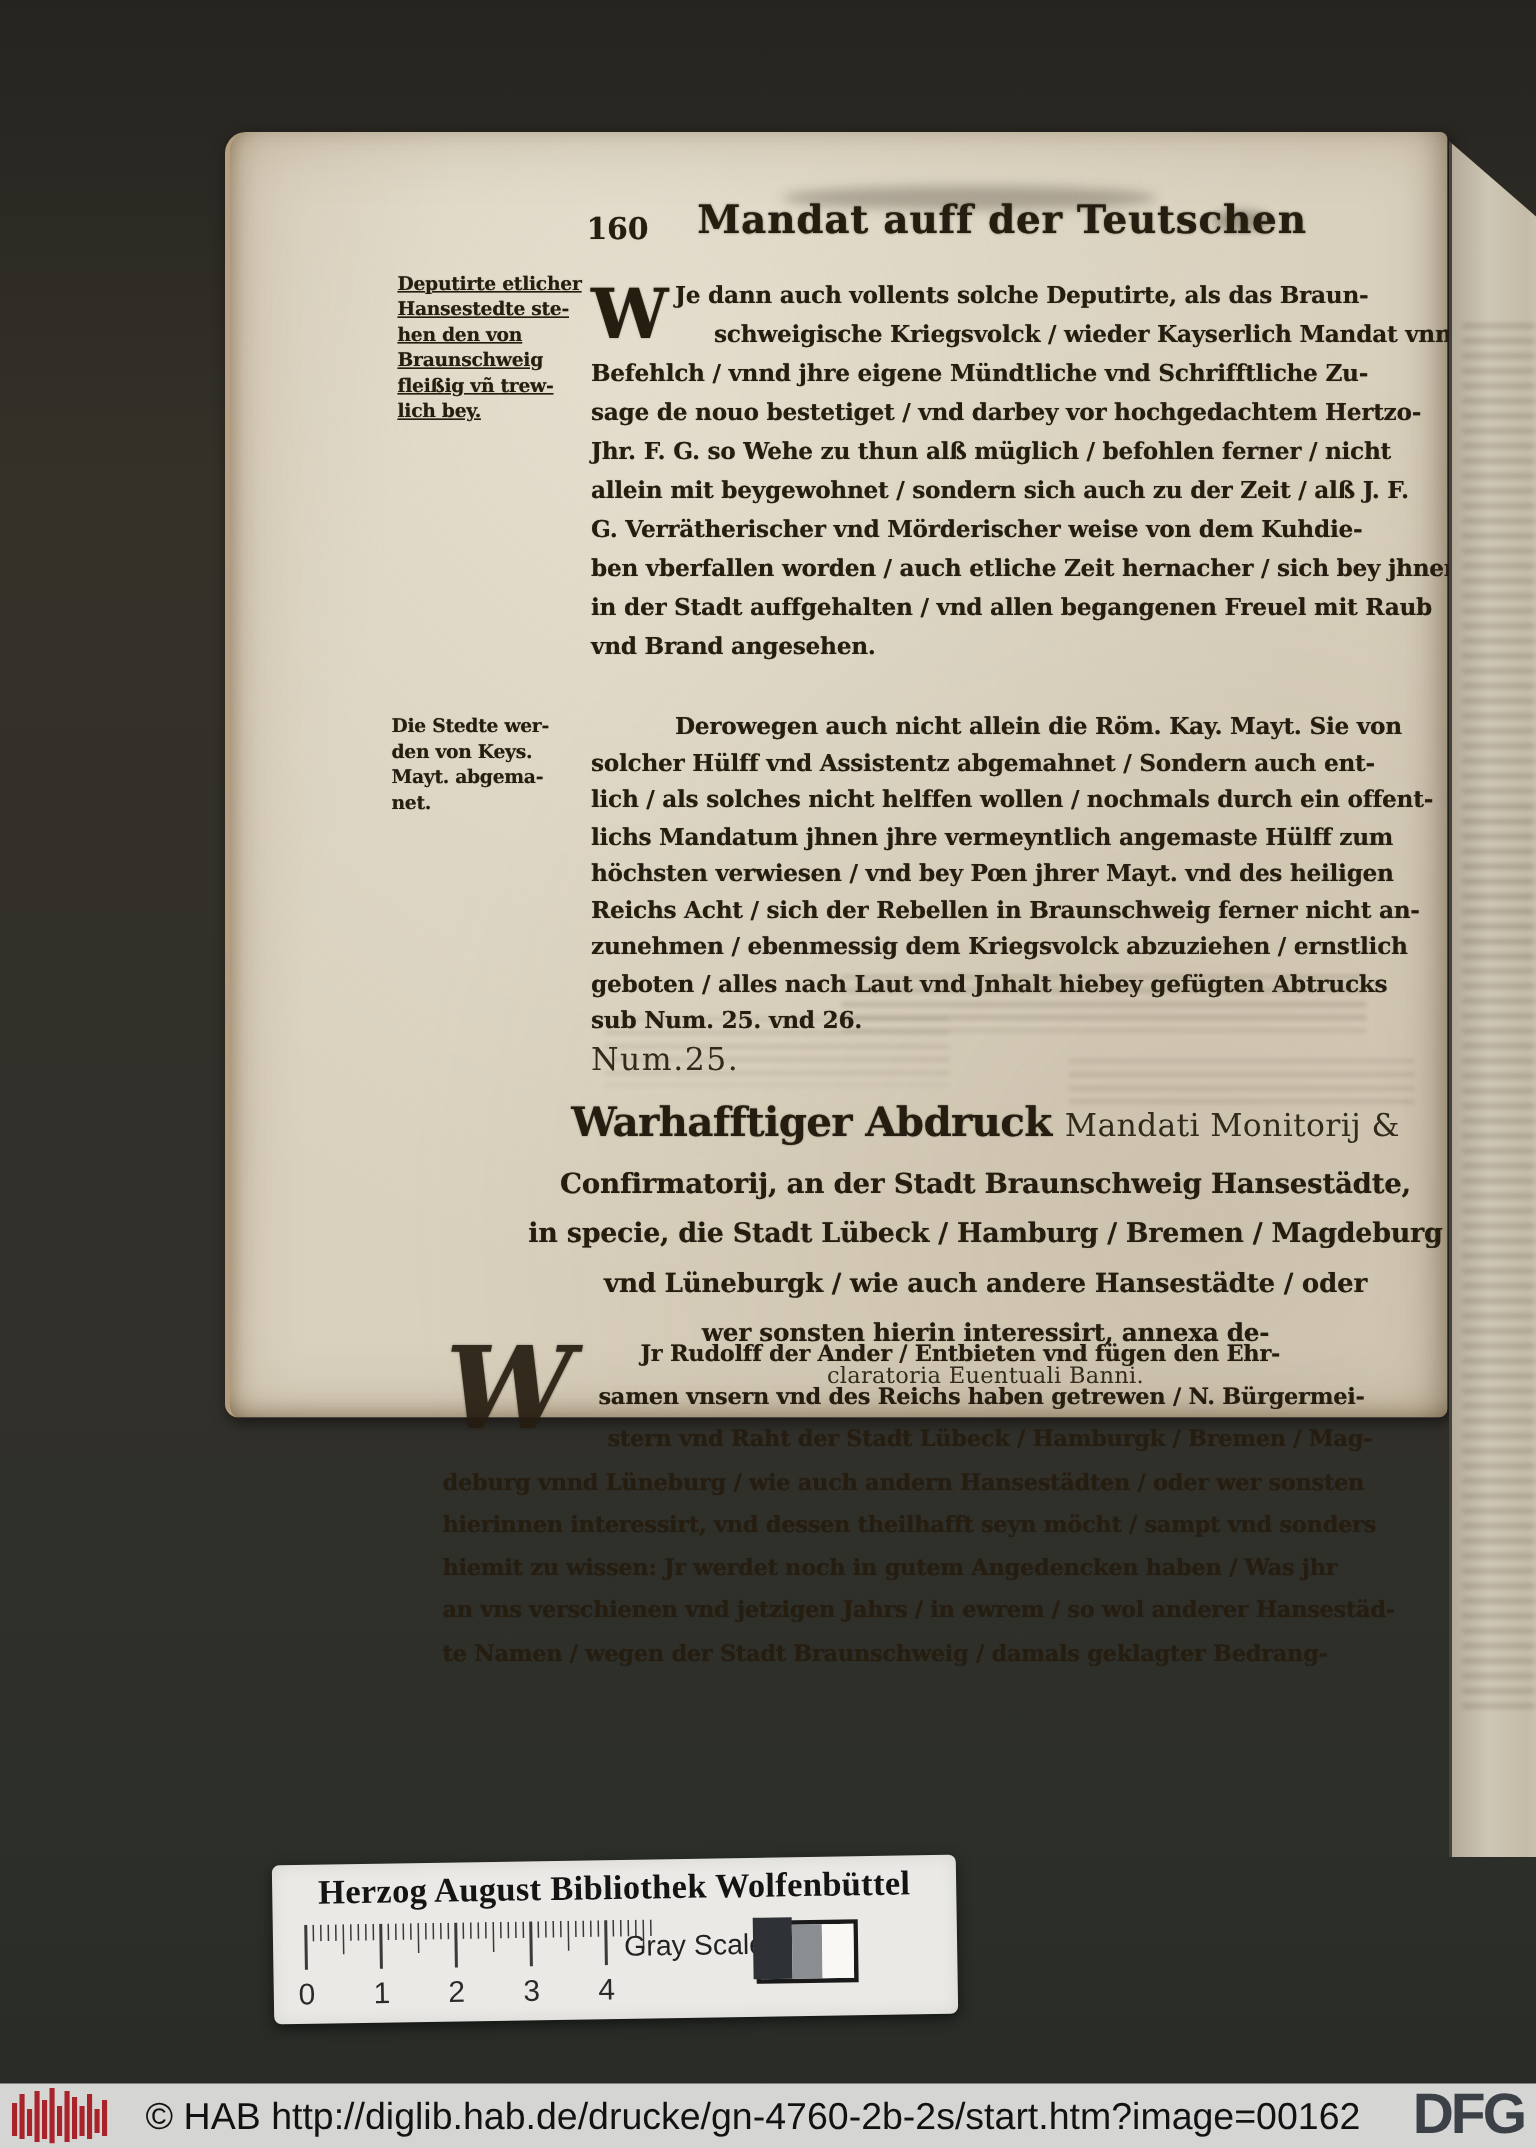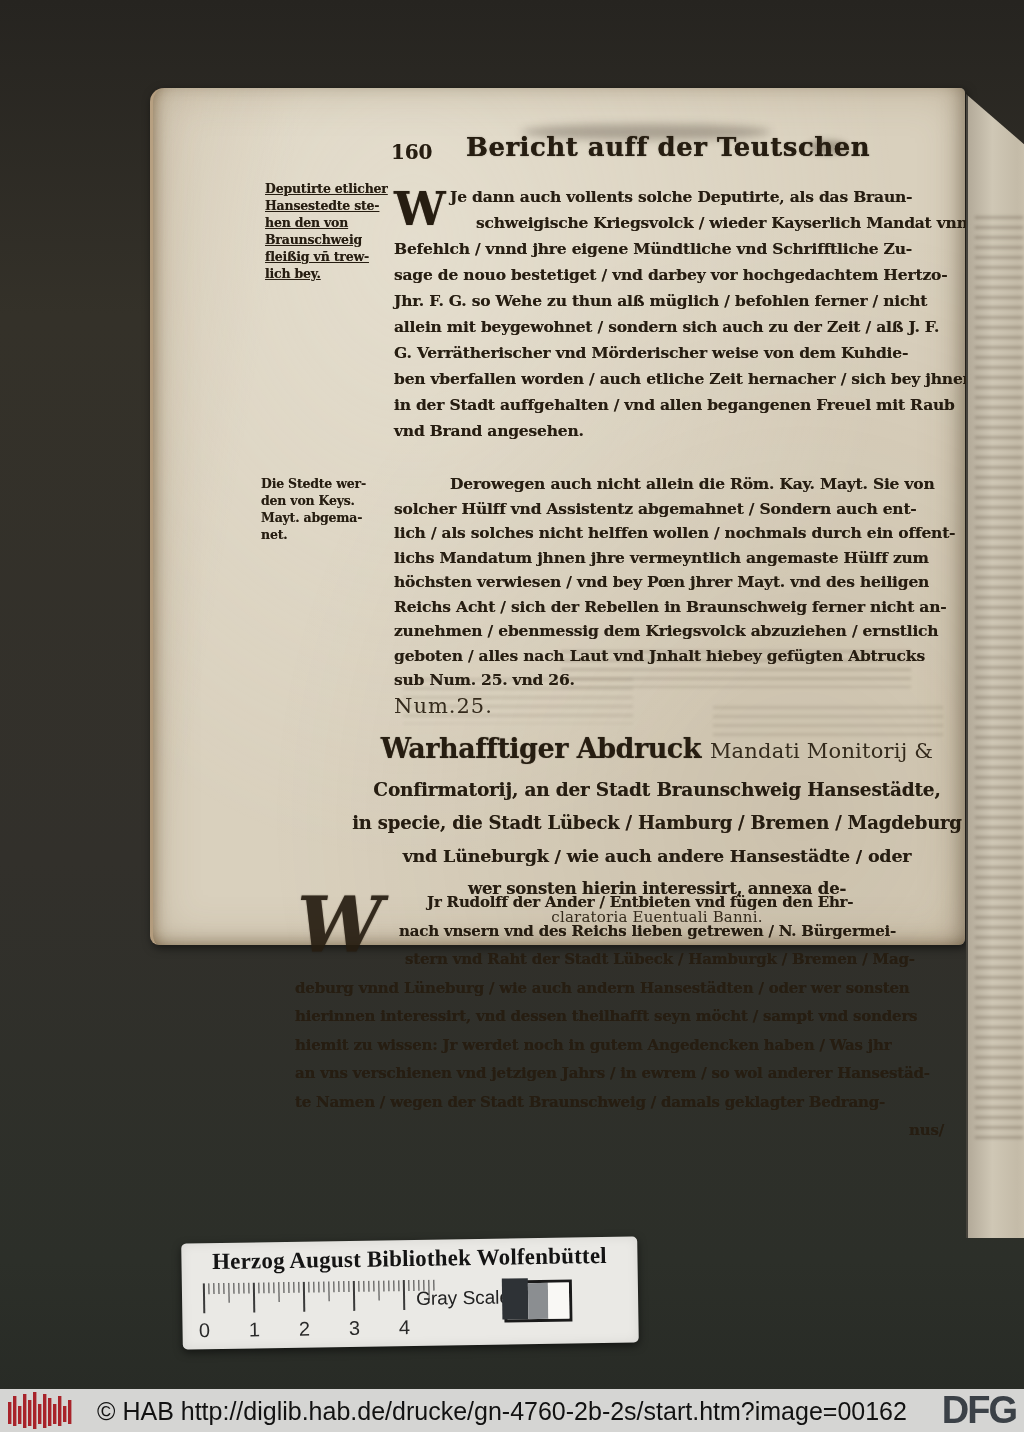--- a/index.html
+++ b/index.html
@@ -136,21 +136,21 @@
 </head>
 <body>
 
 <div class="stage">
 
   <div class="book-page">
     <div class="smudge"></div>
     <div class="smudge2"></div>
 
     <div class="page-number fr">160</div>
-    <div class="running-header fr">Bericht auff der Teutschen</div>
+    <div class="running-header fr">Mandat auff der Teutschen</div>
 
     <div class="margin-note mn1 fr">
       <div>Deputirte etlicher</div>
       <div>Hansestedte ste-</div>
       <div>hen den von</div>
       <div>Braunschweig</div>
       <div>fleißig vñ trew-</div>
       <div>lich bey.</div>
     </div>
 
@@ -200,28 +200,27 @@
       <div class="t t2 fr">Confirmatorij, an der Stadt Braunschweig Hansestädte,</div>
       <div class="t t3 fr">in specie, die Stadt Lübeck / Hamburg / Bremen / Magdeburg</div>
       <div class="t t4 fr">vnd Lüneburgk / wie auch andere Hansestädte / oder</div>
       <div class="t t5 fr">wer sonsten hierin interessirt, annexa de-</div>
       <div class="t t6 an">claratoria Euentuali Banni.</div>
     </div>
 
     <div class="para para3 fr">
       <span class="drop-cap-big">W</span>
       <div class="ln pl132">Jr Rudolff der Ander / Entbieten vnd fügen den Ehr-</div>
-      <div class="ln pl104">nach vnsern vnd des Reichs lieben getrewen / N. Bürgermei-</div>
+      <div class="ln pl104">samen vnsern vnd des Reichs haben getrewen / N. Bürgermei-</div>
       <div class="ln pl110">stern vnd Raht der Stadt Lübeck / Hamburgk / Bremen / Mag-</div>
       <div class="ln">deburg vnnd Lüneburg / wie auch andern Hansestädten / oder wer sonsten</div>
       <div class="ln">hierinnen interessirt, vnd dessen theilhafft seyn möcht / sampt vnd sonders</div>
       <div class="ln">hiemit zu wissen: Jr werdet noch in gutem Angedencken haben / Was jhr</div>
       <div class="ln">an vns verschienen vnd jetzigen Jahrs / in ewrem / so wol anderer Hansestäd-</div>
       <div class="ln">te Namen / wegen der Stadt Braunschweig / damals geklagter Bedrang-</div>
-      <div class="catchword">nus/</div>
     </div>
   </div>
 
   <div class="next-page-edge">
     <div class="ghost-lines"></div>
   </div>
 
   <div class="ruler-card">
     <div class="card-title">Herzog August Bibliothek Wolfenbüttel</div>
     <svg id="ruler-ticks" width="270" height="34" viewBox="0 0 270 34">

